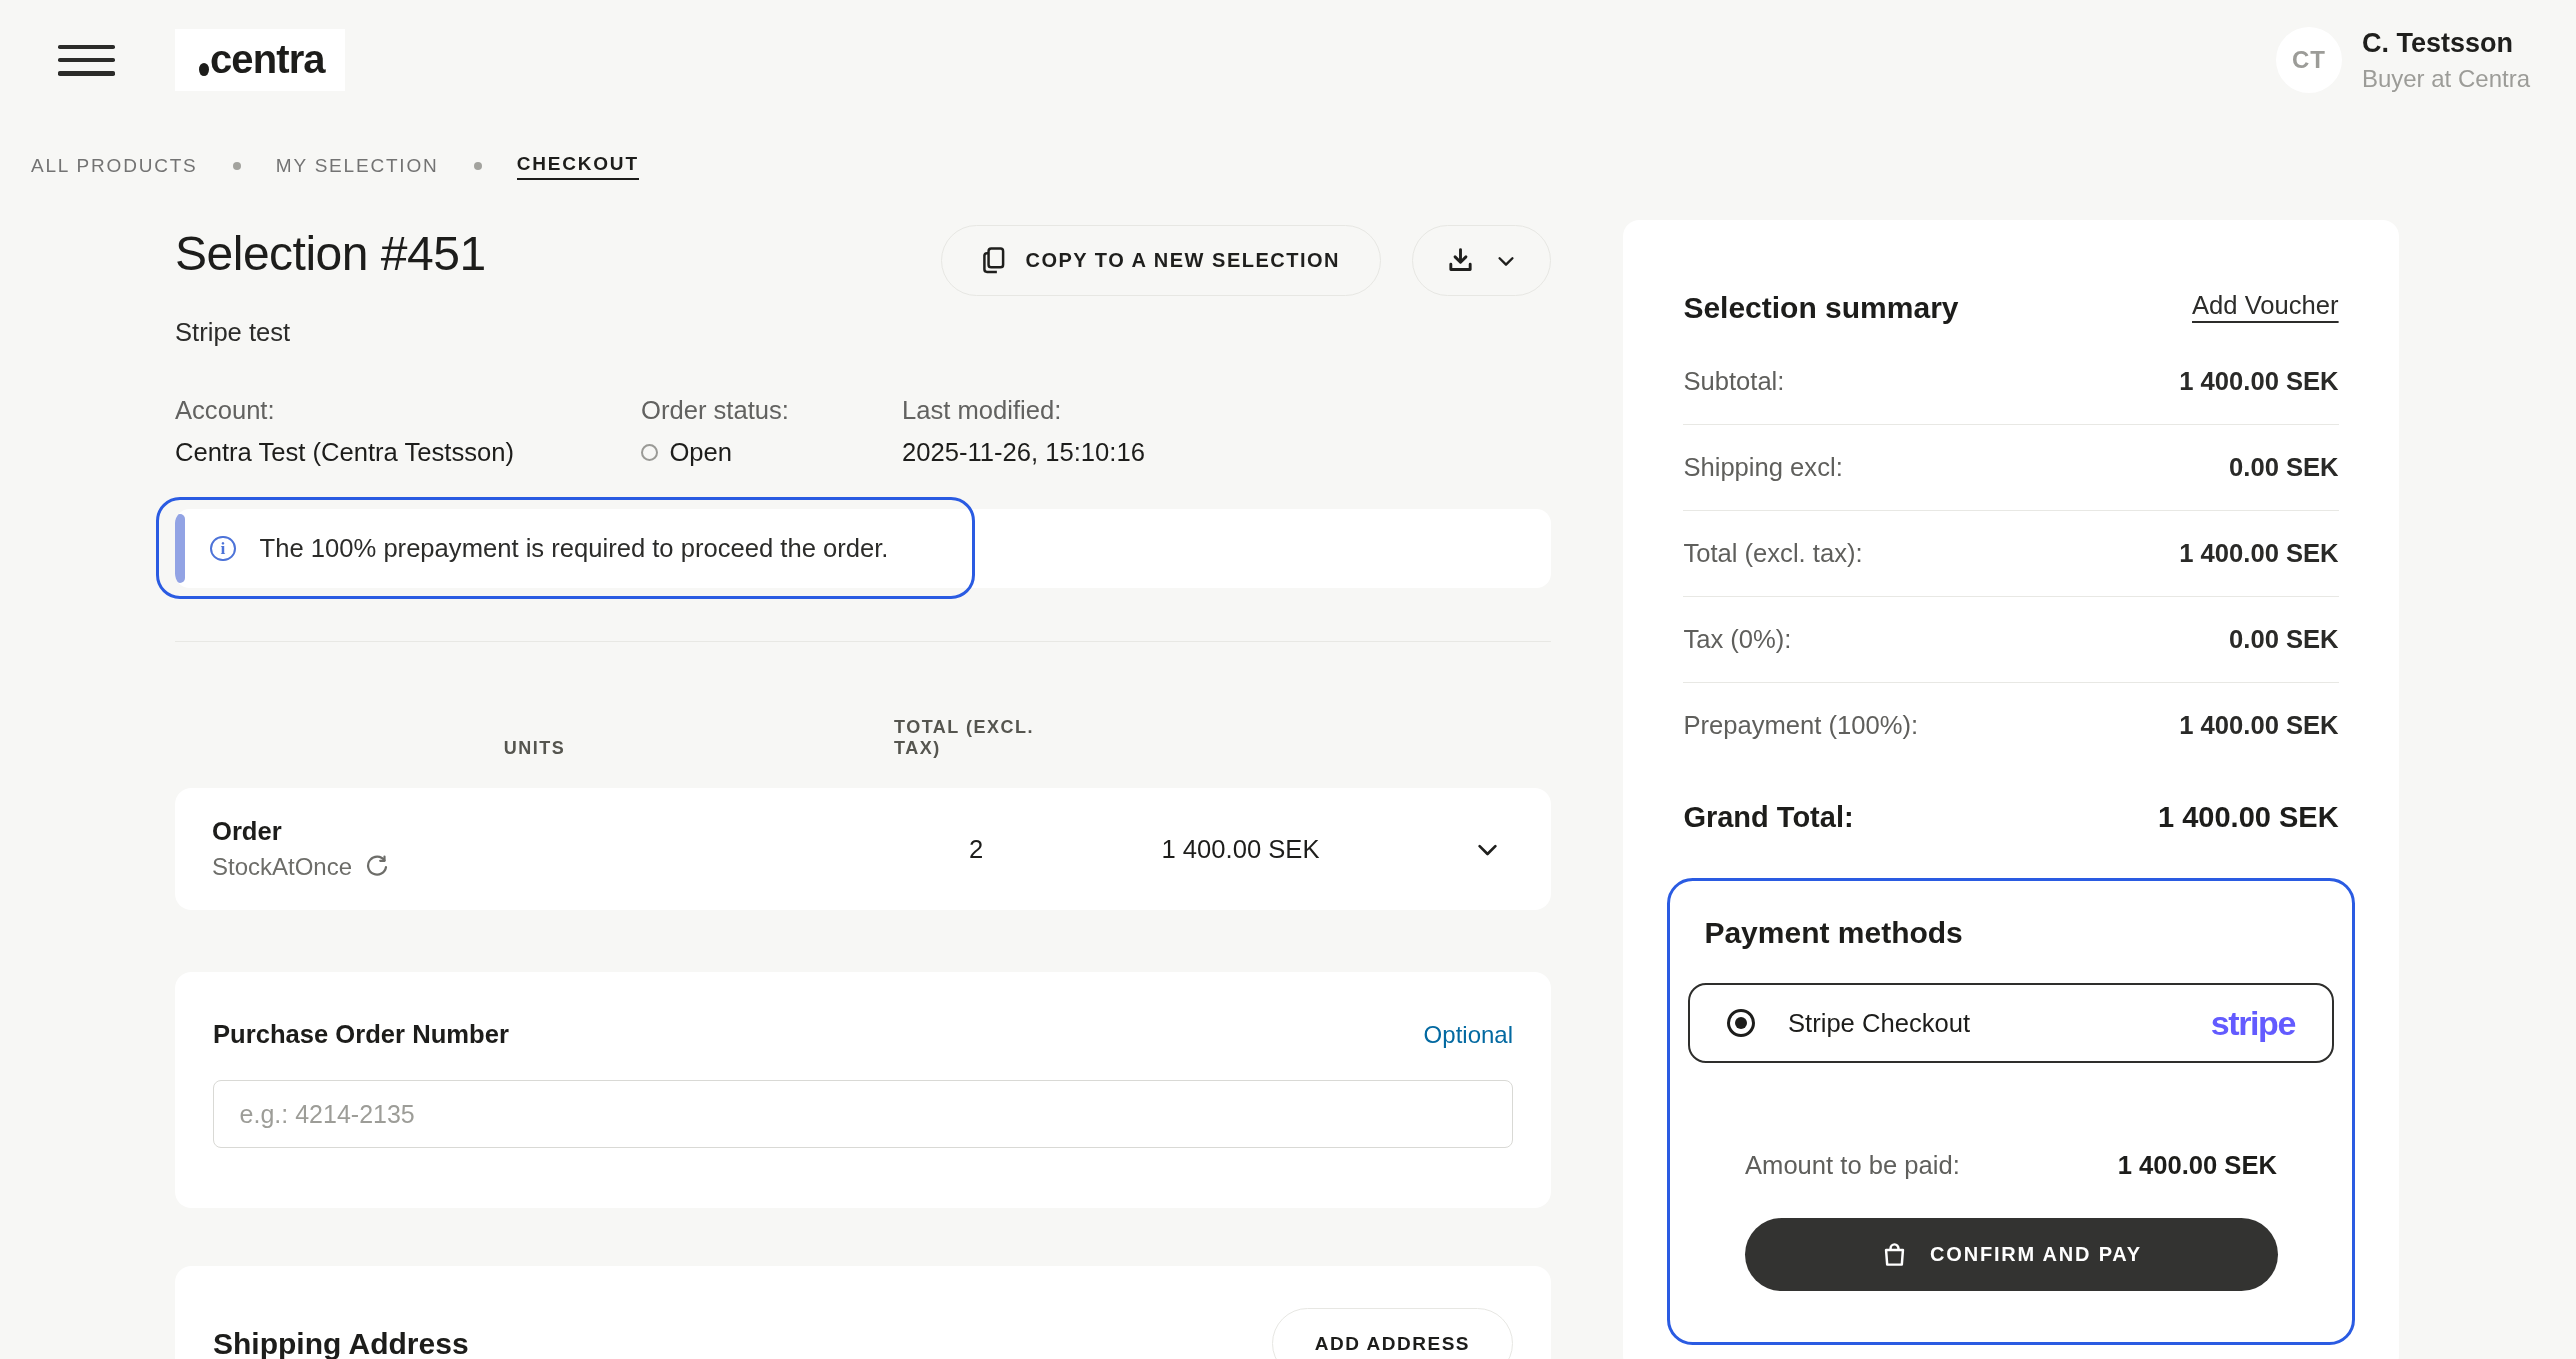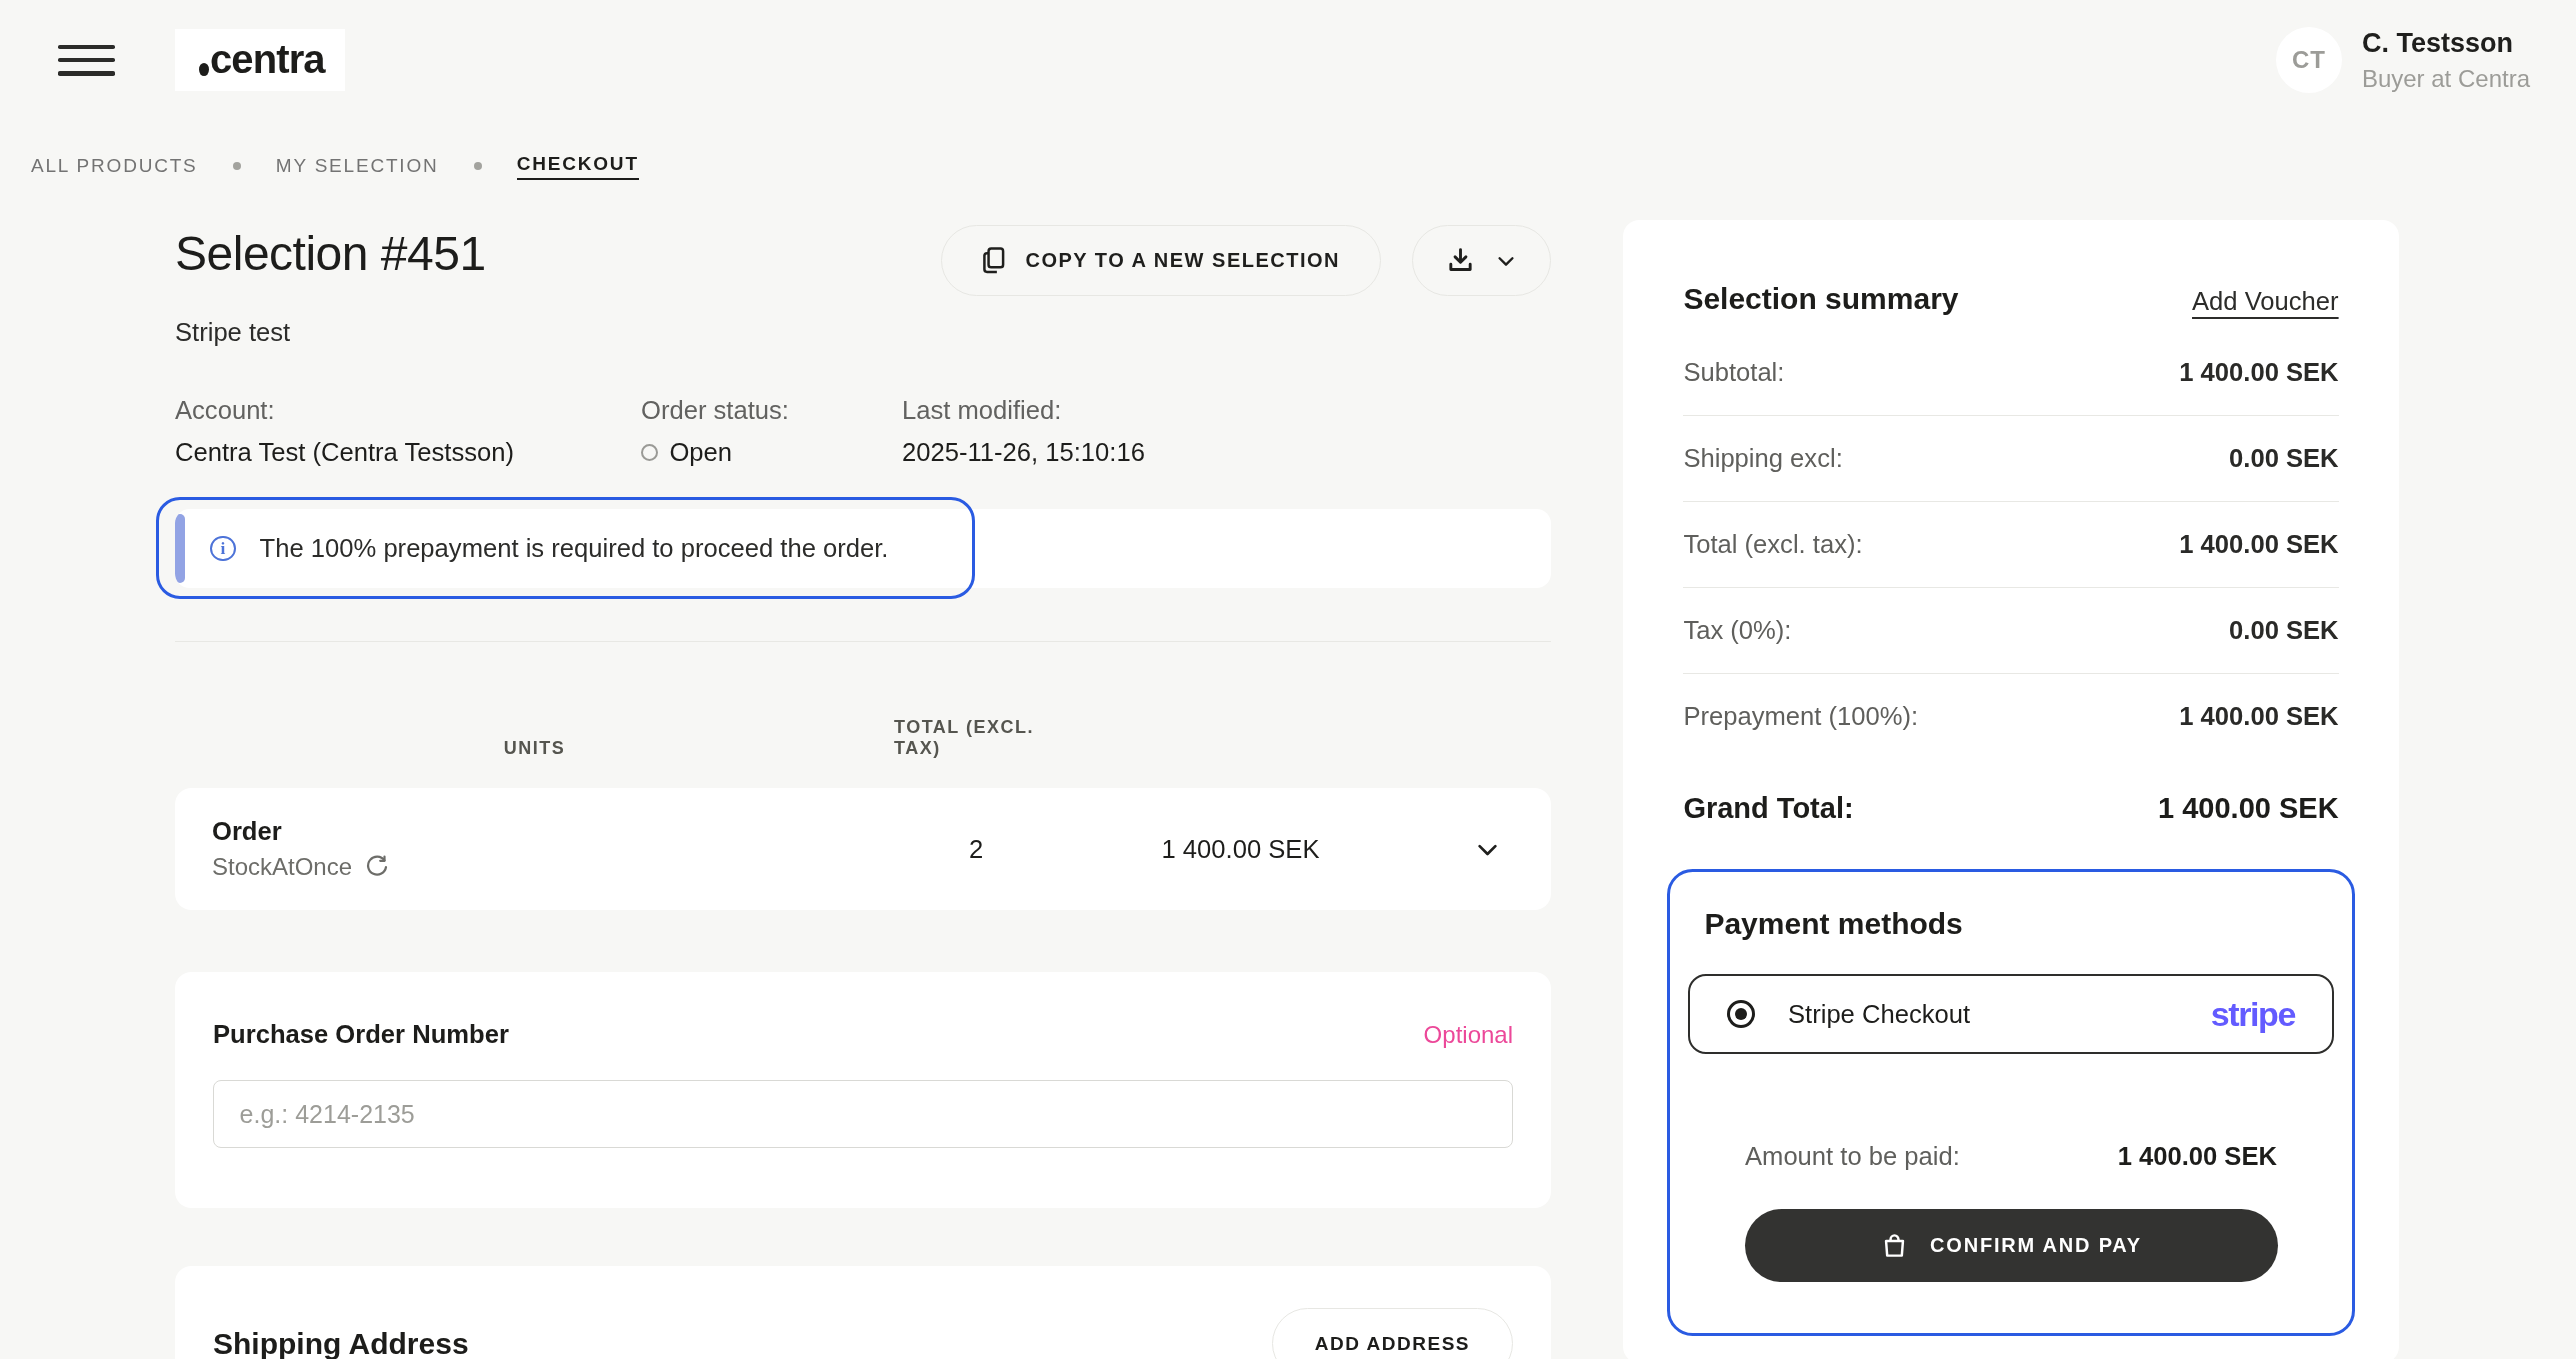--- a/index.html
+++ b/index.html
@@ -75,35 +75,35 @@
   .prod-name { font-size:25.6px; font-weight:600; color:#1d1d1b; padding-left:37px; }
   .prod-sub { font-size:24px; color:#6d6d69; padding-left:37px; margin-top:7.3px; display:flex; align-items:center; gap:12.8px; }
   .prod-units { justify-self:center; font-size:25.6px; color:#1d1d1b; }
   .prod-total { justify-self:center; font-size:25.6px; color:#1d1d1b; }
   .row-chevron { justify-self:center; cursor:pointer; }
 
   
   .po-card { background:#ffffff; border-radius:16.4px; margin-top:62px; padding:48px 38px 60px; }
   .po-head { display:flex; justify-content:space-between; align-items:baseline; }
   .po-label { font-size:25.6px; font-weight:600; color:#1d1d1b; }
-  .po-optional { font-size:24px; color:#ec4899; }
+  .po-optional { font-size:24px; color:#0369a1; }
   .po-input { margin-top:31px; width:100%; height:68px; border:1.8px solid #d9d9d5; border-radius:8px; background:#ffffff;
               font-family:"Liberation Sans", sans-serif; font-size:25px; color:#1d1d1b; padding:0 25.6px; outline:none; }
   .po-input::placeholder { color:#9d9d98; }
 
   
   .ship-card { background:#ffffff; border-radius:16.4px; margin-top:58px; padding:42px 38px 219px; }
   .ship-head { display:flex; justify-content:space-between; align-items:center; }
   .outline-pill { border:1.8px solid #e7e7e3; background:#ffffff; border-radius:913px; height:71px; padding:0 42px;
                   font-family:"Liberation Sans", sans-serif; font-size:19px; font-weight:700; letter-spacing:1.5px; color:#1d1d1b; cursor:pointer; }
 
   
   .side-card { background:#ffffff; border-radius:16.4px; padding:51px 44px 27px; }
   .side-inner { margin:0 16.4px; }
-  .sum-head { display:flex; justify-content:space-between; align-items:flex-end; margin-top:11px; }
+  .sum-head { display:flex; justify-content:space-between; align-items:flex-start; margin-top:20px; }
   .voucher { font-size:25.6px; color:#2c2c2a; text-decoration:underline; text-underline-offset:7.3px; cursor:pointer; }
   .sum-rows { margin-top:14.6px; }
   .sum-row { display:flex; justify-content:space-between; align-items:center; padding:28px 0; }
   .sum-row.divided { border-bottom:1.8px solid #e8e8e4; }
   .sum-label { font-size:25.6px; color:#5f5f5c; }
   .sum-value { font-size:25.6px; font-weight:600; color:#2a2a28; }
   .grand-row { display:flex; justify-content:space-between; align-items:center; padding:33px 0 12.8px; }
   .grand-label { font-size:29px; font-weight:700; color:#1d1d1b; }
   .grand-value { font-size:29px; font-weight:700; color:#1d1d1b; }
 

